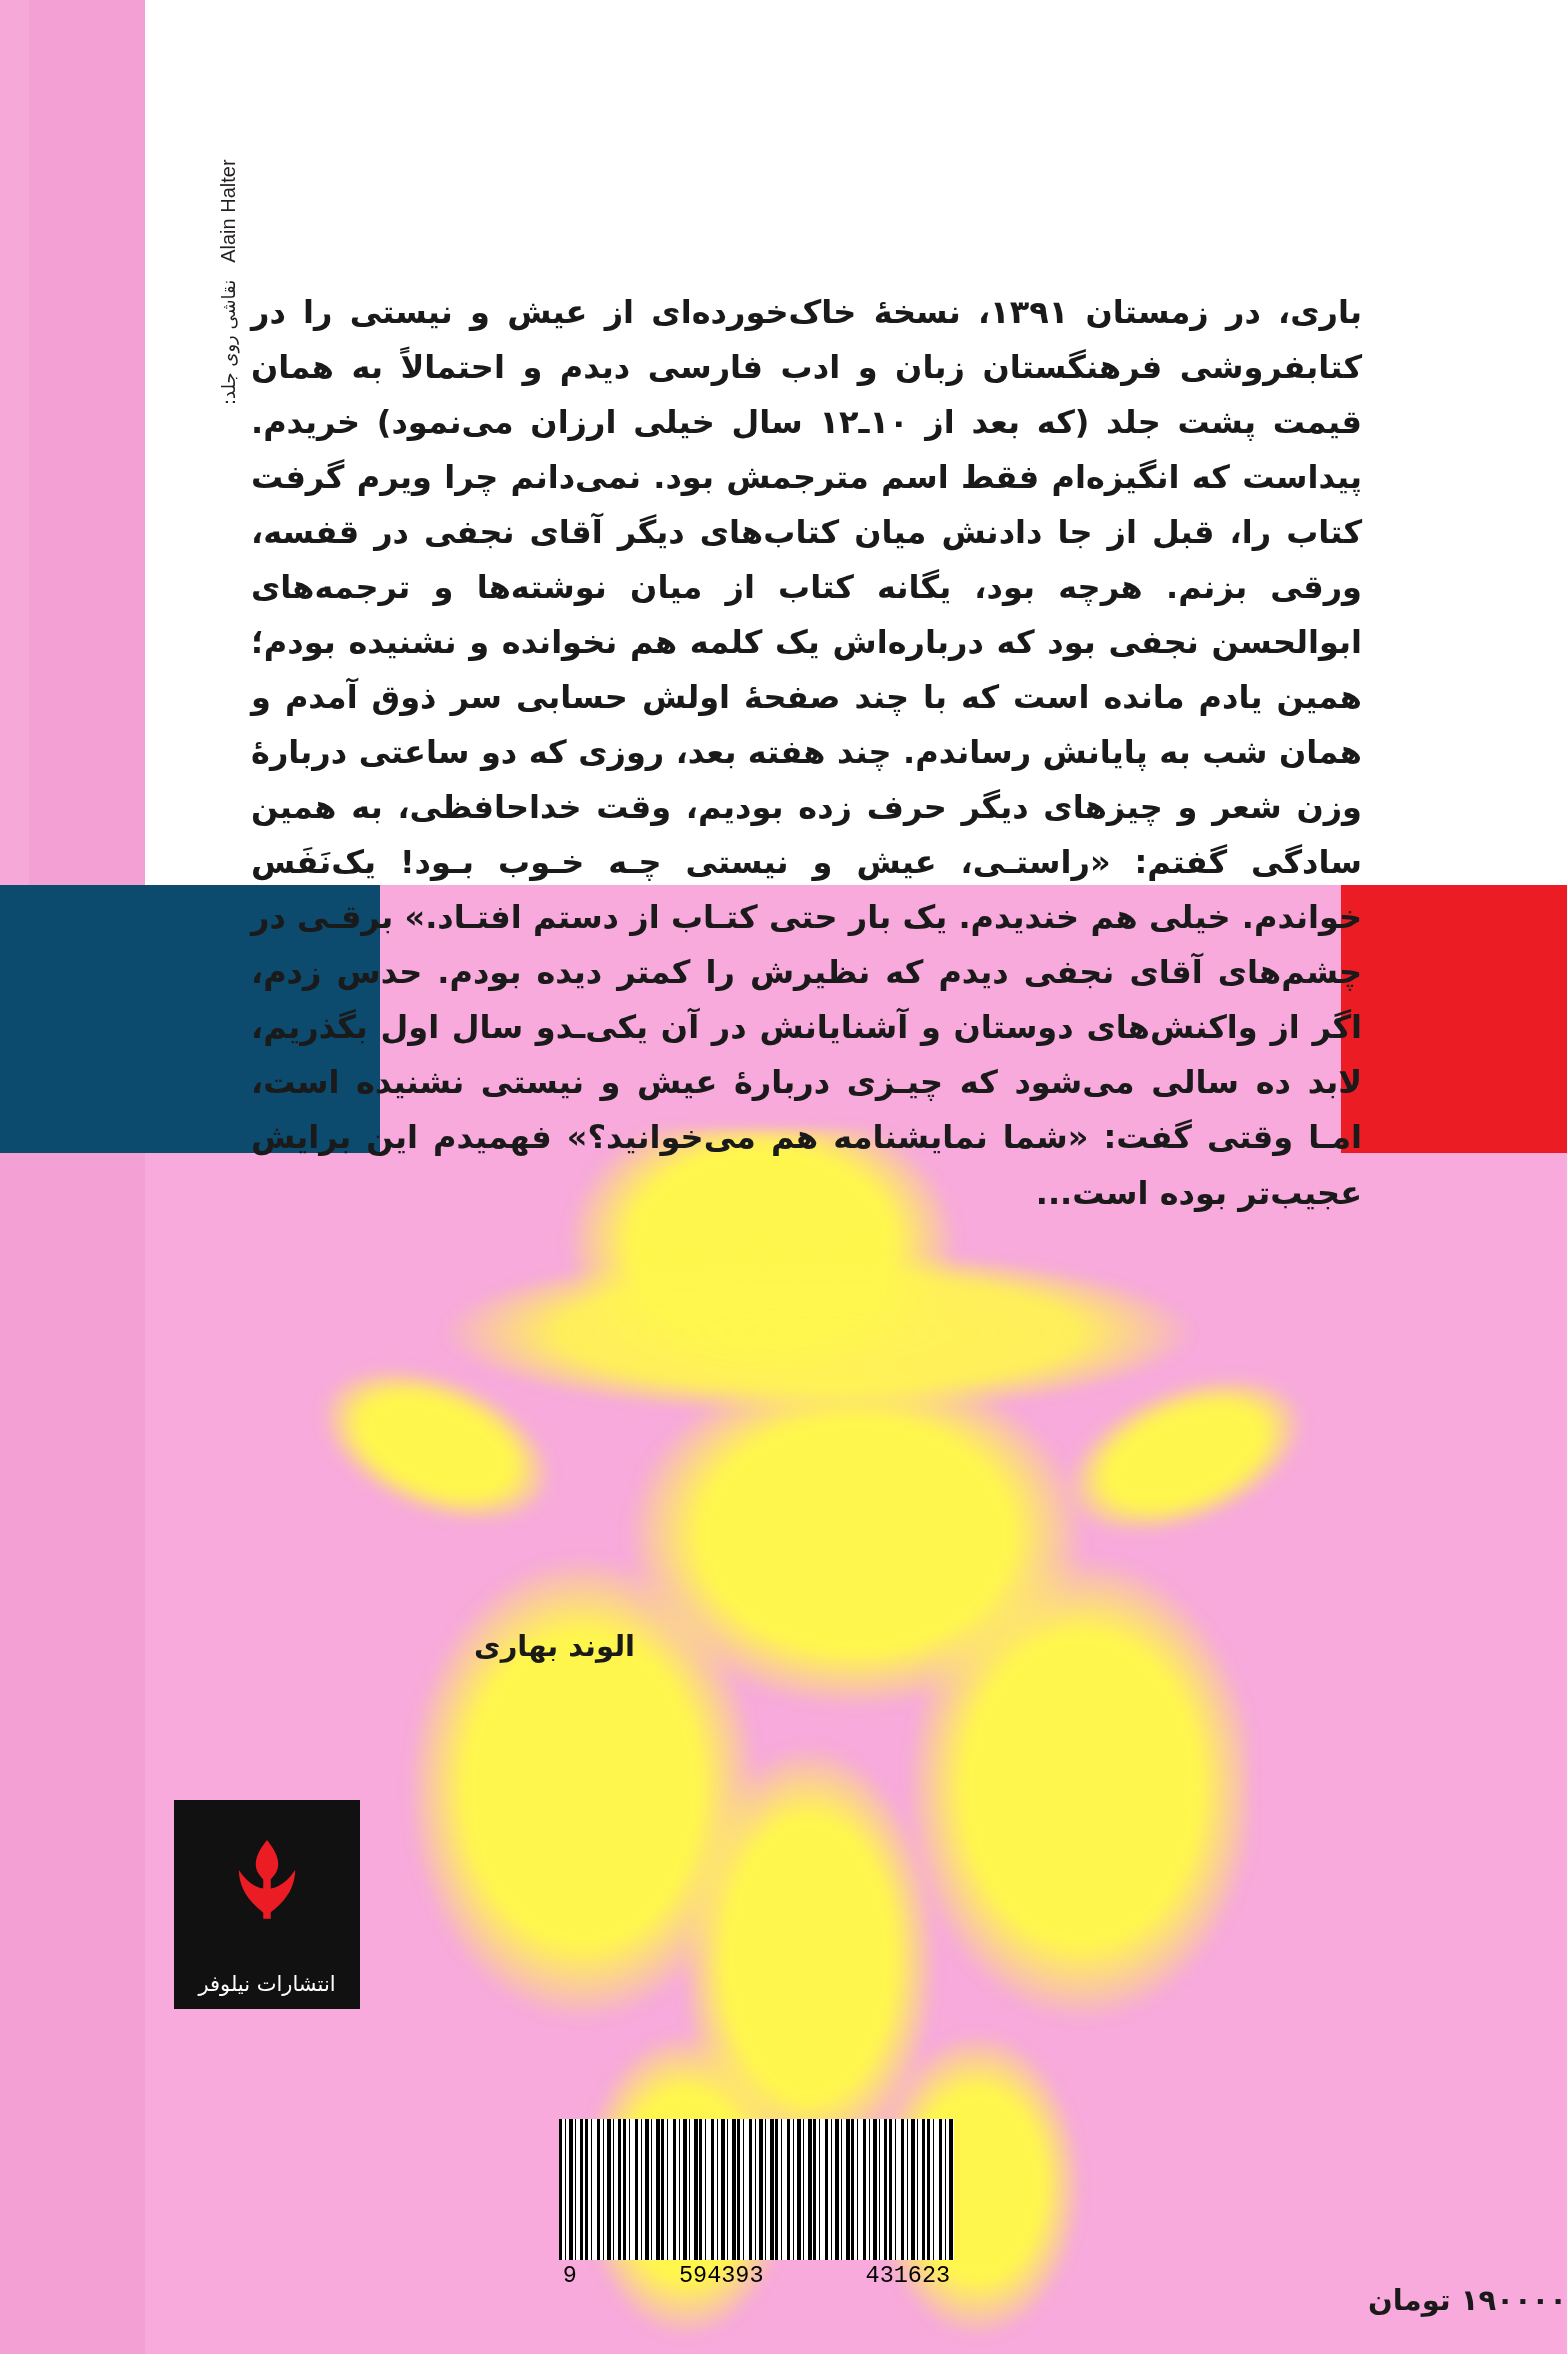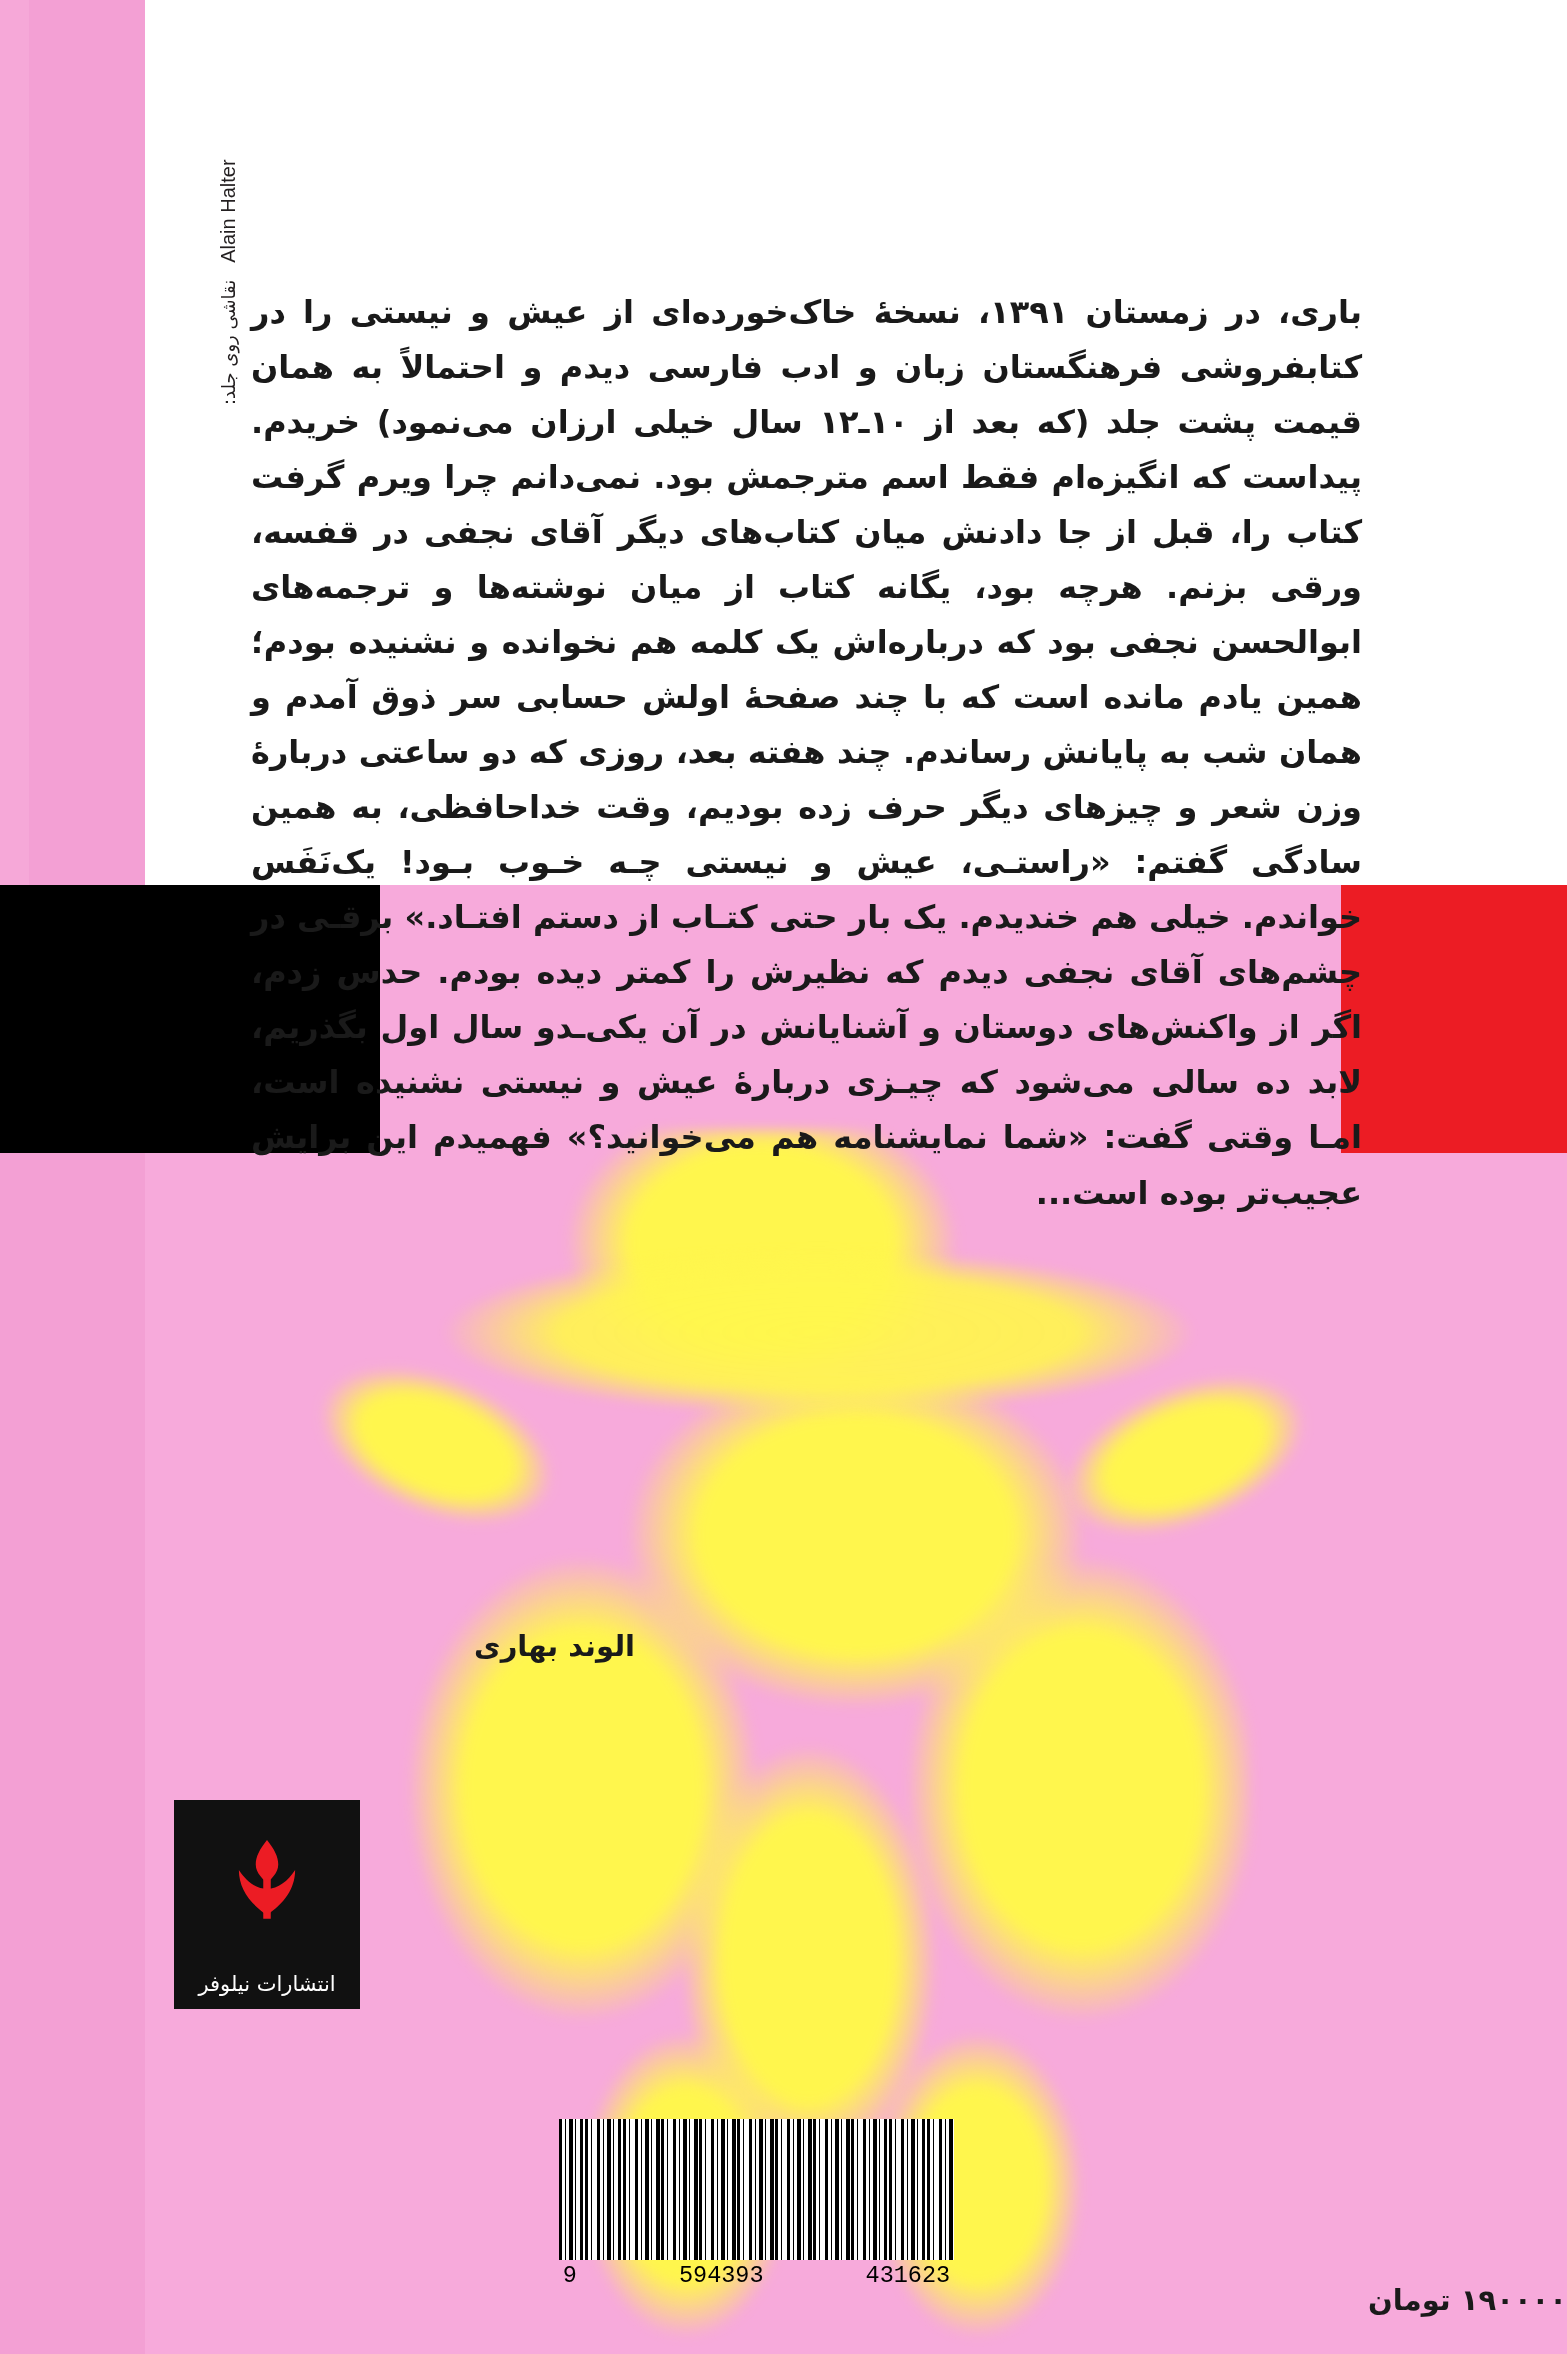--- a/index.html
+++ b/index.html
@@ -81,21 +81,21 @@
     width: 923px; height: 217px;
     background: radial-gradient(ellipse 471px 104px at 50% 50%, rgba(255,246,77,0.95) 0%, rgba(255,246,77,0.9) 55%, rgba(255,246,77,0) 80%);
     filter: blur(4.7px);
   }
 
   
   .red-left {
     position: absolute;
     left: 0; top: 885px;
     width: 381px; height: 268px;
-    background: #000000;
+    background: #0c4a6e;
   }
   .red-right {
     position: absolute;
     left: 1342px; top: 885px;
     width: 226px; height: 268px;
     background: #ec1c24;
   }
 
   
   .logo-box {

